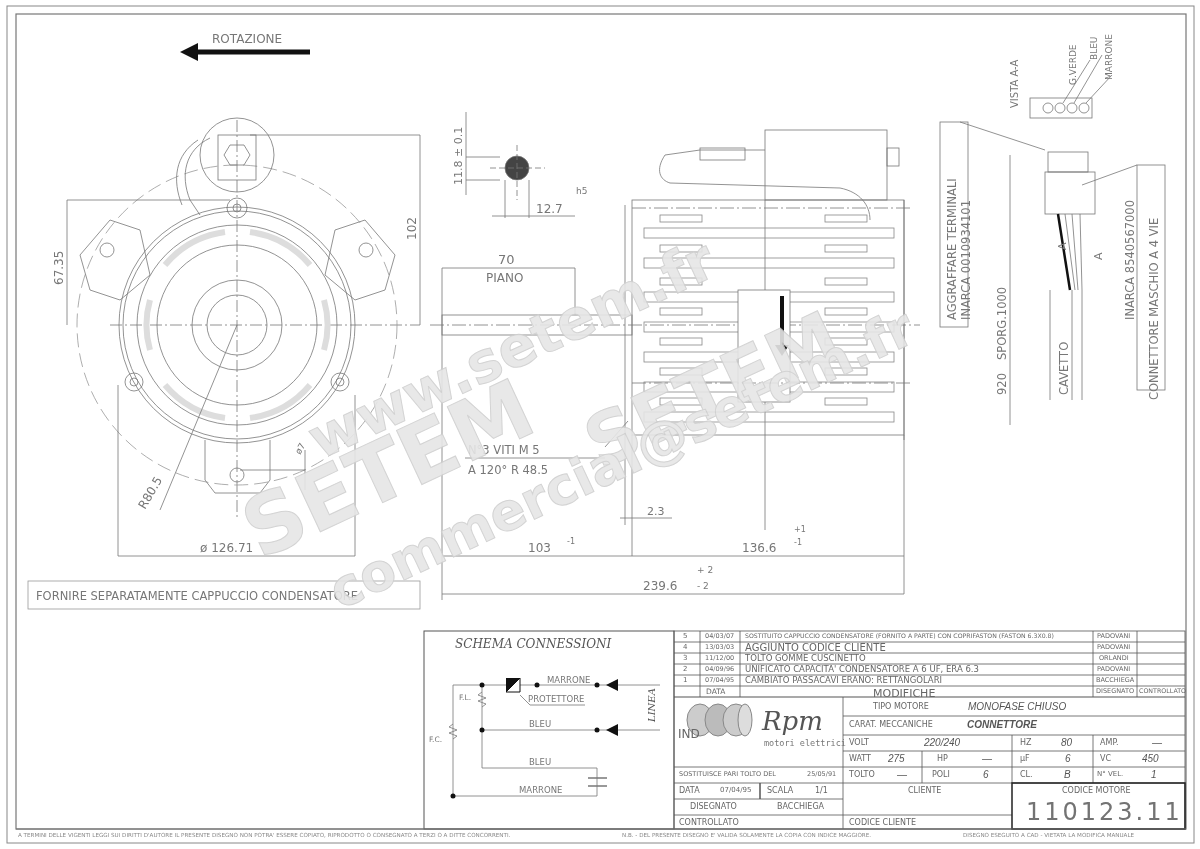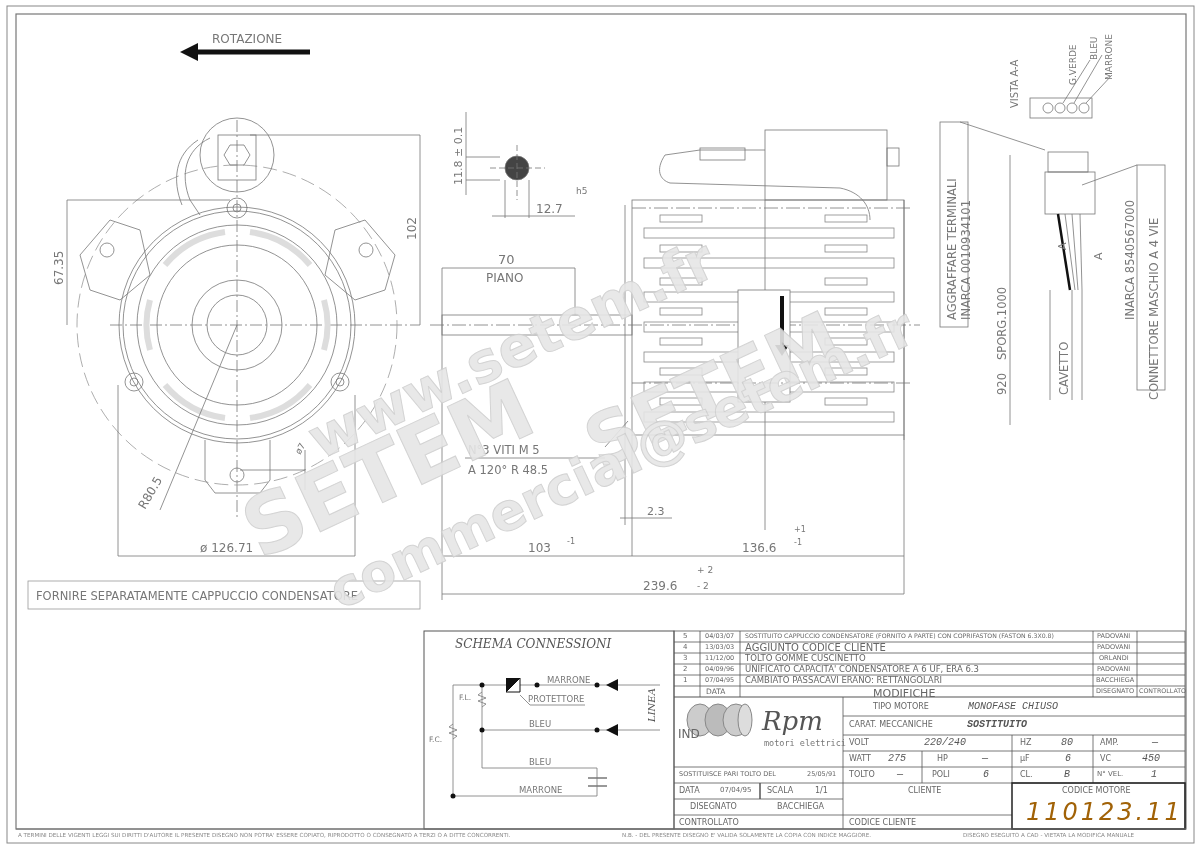--- a/index.html
+++ b/index.html
@@ -3,21 +3,21 @@
 <meta charset="utf-8">
 <style>
   html,body{margin:0;padding:0;background:#fff;}
   body{width:1200px;height:849px;position:relative;overflow:hidden;font-family:"DejaVu Sans",sans-serif;color:#666;}
   #sheet{position:absolute;left:0;top:0;width:1200px;height:849px;}
   svg text{font-family:"DejaVu Sans",sans-serif;fill:#777;}
   .t-it{font-family:"DejaVu Serif",serif;font-style:italic;fill:#555;}
   .wm{font-family:"DejaVu Sans",sans-serif;font-weight:bold;fill:#e6e6e6;stroke:#cfcfcf;stroke-width:1;}
   .abs{position:absolute;}
   .tb-cell{position:absolute;font-size:8px;color:#666;white-space:nowrap;line-height:1;}
-  .tb-val{position:absolute;font-family:Liberation Mono, monospace;font-style:italic;color:#555;white-space:nowrap;line-height:1;}
+  .tb-val{position:absolute;font-family:Liberation Sans, sans-serif;font-style:italic;color:#555;white-space:nowrap;line-height:1;}
 </style>
 </head>
 <body>
 
 <div id="sheet">
 <svg width="1200" height="849" viewBox="0 0 1200 849" xmlns="http://www.w3.org/2000/svg">
 
   <rect x="7" y="6" width="1187" height="837" fill="none" stroke="#888" stroke-width="1"></rect>
   <rect x="16" y="14" width="1170" height="815" fill="none" stroke="#777" stroke-width="1.2"></rect>
 
@@ -340,21 +340,21 @@
     <span class="tb-cell" style="left:1096px;top:688px;font-size:6.5px">DISEGNATO</span>
     <span class="tb-cell" style="left:1139px;top:688px;font-size:6.3px">CONTROLLATO</span>
   </div>
 </div>
 
 
 <div>
   <span class="tb-cell" style="left:873px;top:703px">TIPO MOTORE</span>
   <span class="tb-val" style="left:968px;top:702px;font-size:10px">MONOFASE CHIUSO</span>
   <span class="tb-cell" style="left:849px;top:721px">CARAT. MECCANICHE</span>
-  <span class="tb-val" style="left:967px;top:720px;font-size:10px;font-weight:bold">SOSTITUITO</span>
+  <span class="tb-val" style="left:967px;top:720px;font-size:10px;font-weight:bold">CONNETTORE</span>
 
   <span class="tb-cell" style="left:849px;top:739px">VOLT</span>
   <span class="tb-val" style="left:924px;top:738px;font-size:10px">220/240</span>
   <span class="tb-cell" style="left:1020px;top:739px">HZ</span>
   <span class="tb-val" style="left:1061px;top:738px;font-size:10px">80</span>
   <span class="tb-cell" style="left:1100px;top:739px">AMP.</span>
   <span class="tb-val" style="left:1152px;top:738px;font-size:10px">—</span>
 
   <span class="tb-cell" style="left:849px;top:755px">WATT</span>
   <span class="tb-val" style="left:888px;top:754px;font-size:10px">275</span>
@@ -381,21 +381,21 @@
   <span class="tb-cell" style="left:767px;top:787px">SCALA</span>
   <span class="tb-cell" style="left:815px;top:787px">1/1</span>
   <span class="tb-cell" style="left:908px;top:787px">CLIENTE</span>
   <span class="tb-cell" style="left:1062px;top:787px">CODICE MOTORE</span>
 
   <span class="tb-cell" style="left:690px;top:803px">DISEGNATO</span>
   <span class="tb-cell" style="left:777px;top:803px">BACCHIEGA</span>
   <span class="tb-cell" style="left:679px;top:819px">CONTROLLATO</span>
   <span class="tb-cell" style="left:849px;top:819px">CODICE CLIENTE</span>
 
-  <span class="abs" style="left:1026px;top:800px;font-size:24px;font-style:italic;color:#a16207;letter-spacing:3px;font-family:'DejaVu Sans',sans-serif;line-height:1">110123.11</span>
+  <span class="abs" style="left:1026px;top:800px;font-size:24px;color:#737373;letter-spacing:3px;font-family:'DejaVu Sans',sans-serif;line-height:1">110123.11</span>
 </div>
 
 
 <div>
   <span class="tb-cell" style="left:18px;top:833px;font-size:5.6px;color:#888">A TERMINI DELLE VIGENTI LEGGI SUI DIRITTI D'AUTORE IL PRESENTE DISEGNO NON POTRA' ESSERE COPIATO, RIPRODOTTO O CONSEGNATO A TERZI O A DITTE CONCORRENTI.</span>
   <span class="tb-cell" style="left:622px;top:833px;font-size:5.6px;color:#888">N.B. - DEL PRESENTE DISEGNO E' VALIDA SOLAMENTE LA COPIA CON INDICE MAGGIORE.</span>
   <span class="tb-cell" style="left:963px;top:833px;font-size:5.6px;color:#888">DISEGNO ESEGUITO A CAD - VIETATA LA MODIFICA MANUALE</span>
 </div>
 </div>
 

